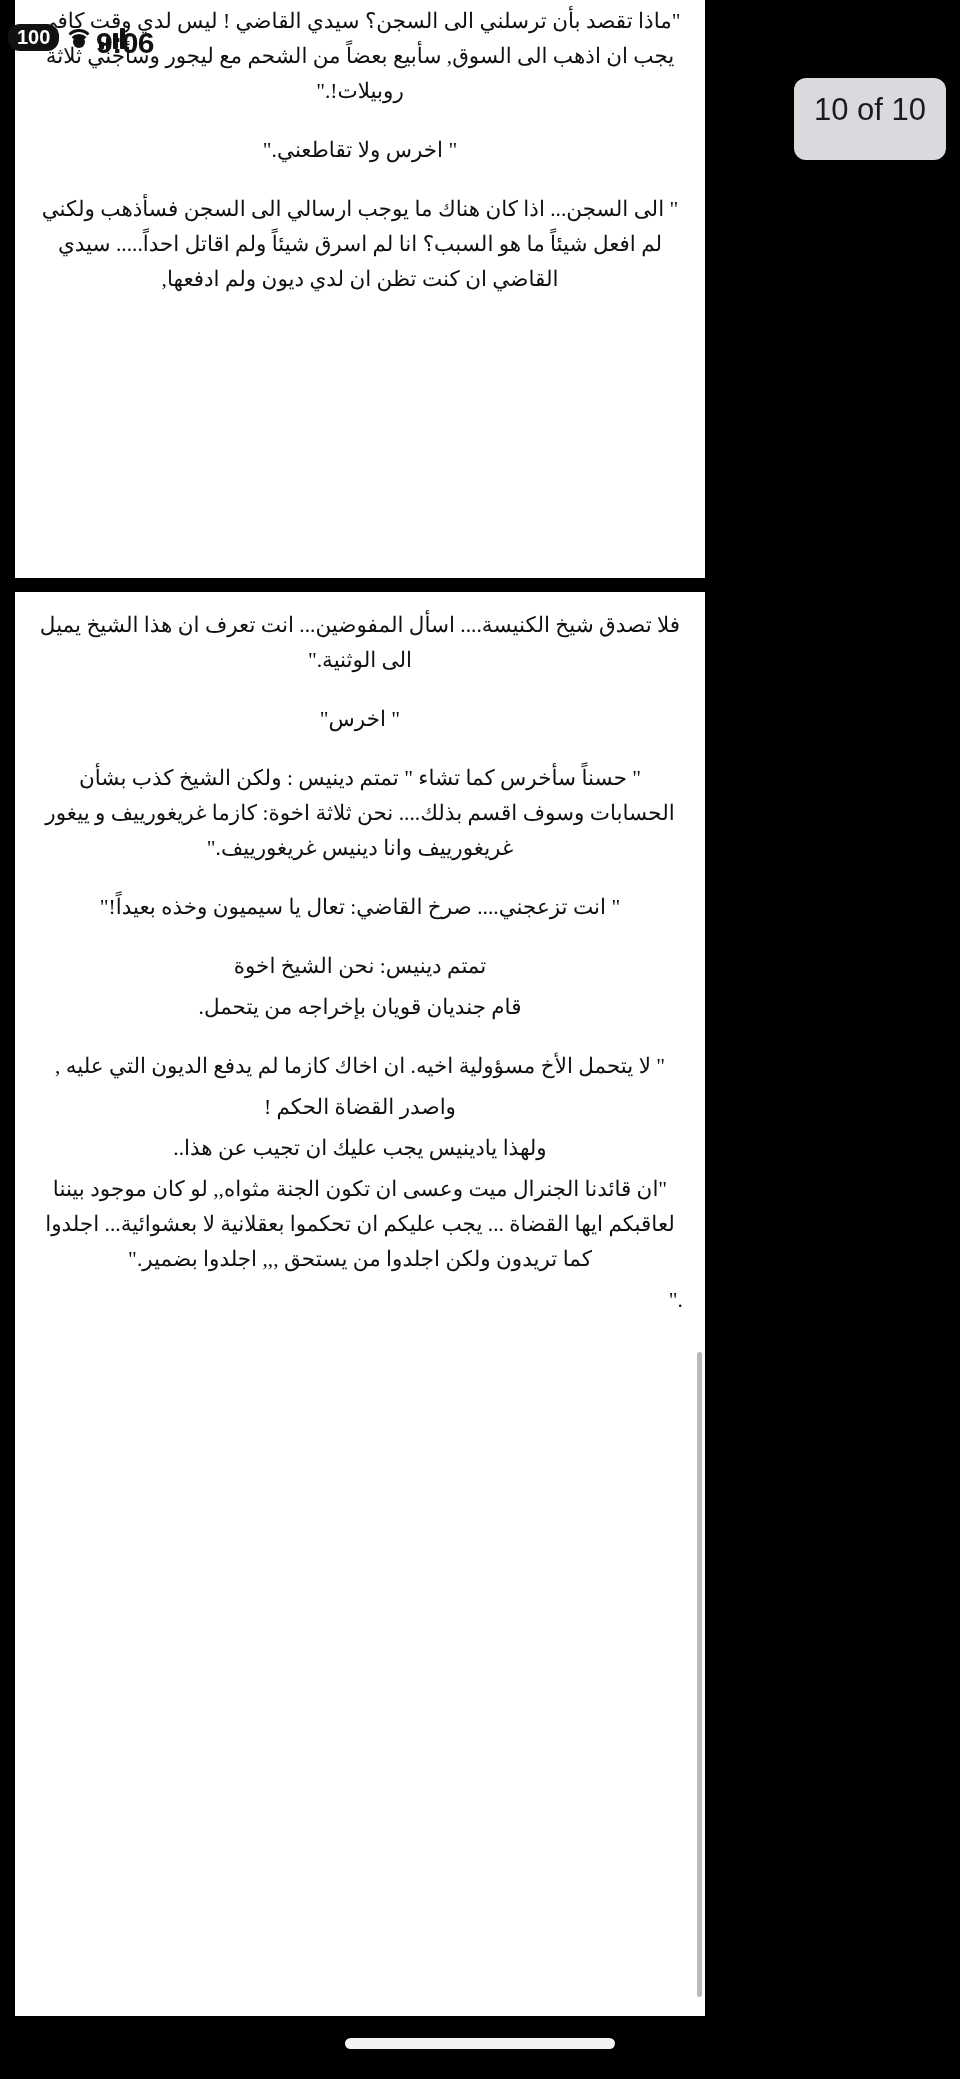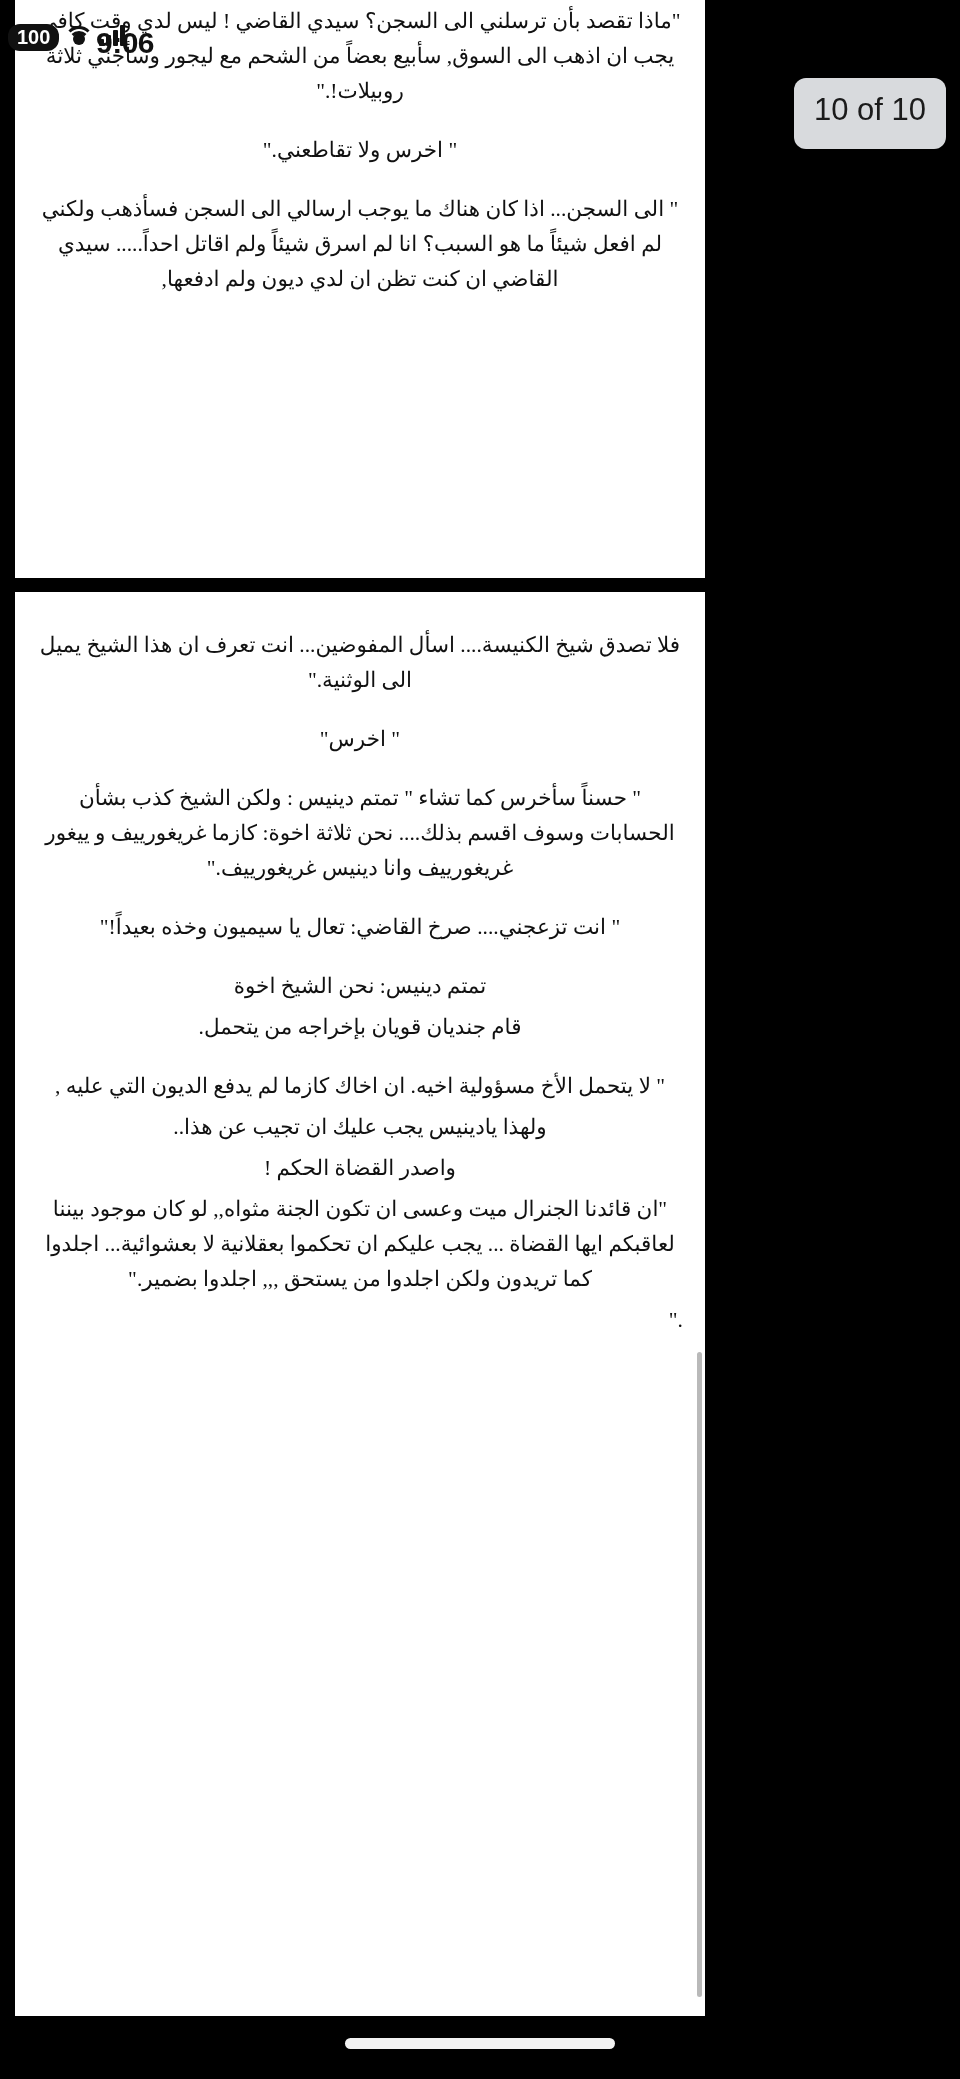--- a/index.html
+++ b/index.html
@@ -33,20 +33,21 @@
     font-size: 30px;
     font-weight: bold;
     color: #111111;
     letter-spacing: -0.5px;
   }
   .status-right {
     position: absolute;
     left: 8px;
     top: 24px;
     display: flex;
+    align-items: center;
     gap: 6px;
   }
   .icon-signal {
     display: inline-block;
     width: 30px;
     height: 22px;
     position: relative;
   }
   .icon-signal i {
     position: absolute;
@@ -107,21 +108,21 @@
   
   .page-counter {
     position: absolute;
     right: 14px;
     top: 78px;
     background: #d8dadd;
     color: #1b1b1b;
     font-family: "Liberation Sans", sans-serif;
     font-size: 31px;
     border-radius: 12px;
-    padding: 14px 20px 21px 20px;
+    padding: 14px 20px 32px 20px;
     z-index: 40;
     box-shadow: 0 1px 2px rgba(0,0,0,.15);
   }
 
   
   .viewer {
     position: absolute;
     inset: 0;
     background: #000000;
   }
@@ -148,21 +149,21 @@
     font-size: 21.5px;
     line-height: 35px;
     color: #111111;
     margin: 0 0 24px 0;
     text-align: center;
     direction: rtl;
   }
   .para.right { text-align: right; }
   .para.tight { margin-bottom: 6px; }
   .page-1 .page-inner { padding-top: 4px; }
-  .page-2 .page-inner { padding-top: 36px; }
+  .page-2 .page-inner { padding-top: 16px; }
 
   
   .scroll-indicator {
     position: absolute;
     right: 3px;
     top: 760px;
     width: 5px;
     height: 645px;
     background: #b9b9b9;
     border-radius: 3px;
@@ -195,22 +196,22 @@
 
   <div class="page page-2">
     <div class="page-inner">
       <p class="para">فلا تصدق شيخ الكنيسة.... اسأل المفوضين... انت تعرف ان هذا الشيخ يميل الى الوثنية."</p>
       <p class="para">" اخرس"</p>
       <p class="para">" حسناً سأخرس  كما تشاء " تمتم دينيس : ولكن الشيخ كذب بشأن الحسابات وسوف اقسم بذلك.... نحن ثلاثة اخوة: كازما غريغورييف و ييغور غريغورييف وانا دينيس غريغورييف."</p>
       <p class="para">" انت تزعجني.... صرخ القاضي: تعال يا سيميون وخذه بعيداً!"</p>
       <p class="para tight">تمتم دينيس: نحن الشيخ اخوة</p>
       <p class="para">قام جنديان قويان بإخراجه من يتحمل.</p>
       <p class="para tight">" لا يتحمل الأخ مسؤولية اخيه.  ان اخاك كازما لم يدفع الديون التي عليه ,</p>
+      <p class="para tight">واصدر القضاة الحكم !</p>
       <p class="para tight">ولهذا يادينيس يجب عليك ان تجيب عن هذا..</p>
-      <p class="para tight">واصدر القضاة الحكم !</p>
       <p class="para tight">"ان قائدنا الجنرال ميت وعسى ان تكون الجنة مثواه,, لو كان موجود بيننا لعاقبكم ايها القضاة ...  يجب عليكم ان تحكموا بعقلانية لا بعشوائية... اجلدوا كما تريدون ولكن اجلدوا من يستحق ,,, اجلدوا بضمير."</p>
       <p class="para right">."</p>
     </div>
     <div class="scroll-indicator"></div>
   </div>
 
 </div>
 
 <div class="page-counter">10 of 10</div>
 

